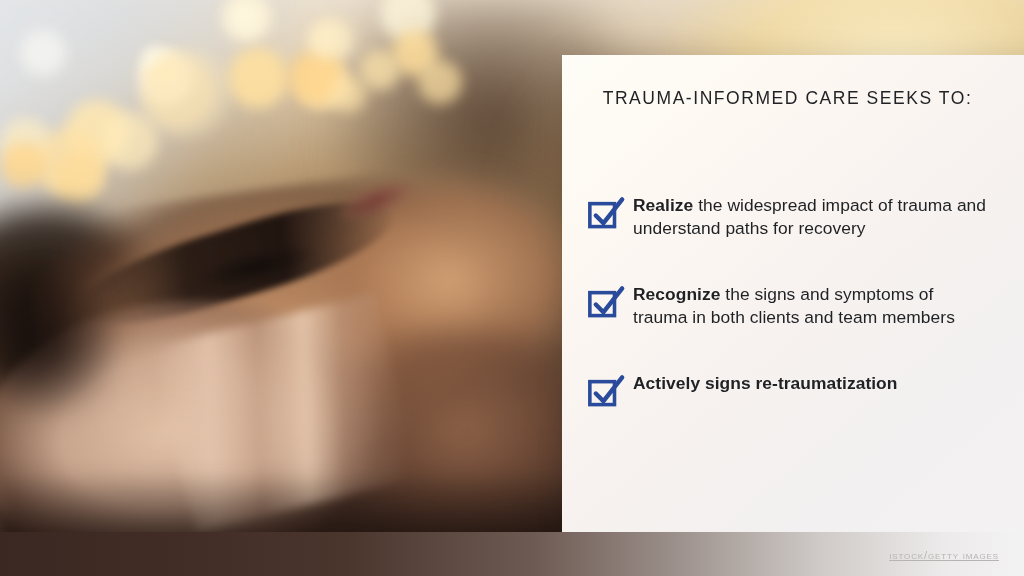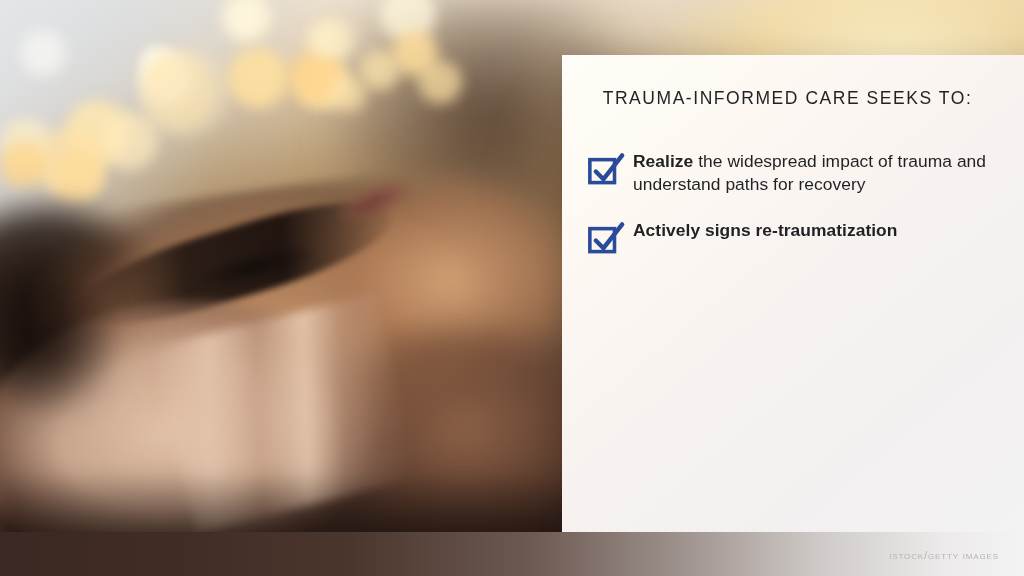--- a/index.html
+++ b/index.html
@@ -129,20 +129,21 @@
     white-space:nowrap;
   }
   #bullets {
     position:absolute; left:25px; top:95px;
     width:405px;
   }
   .bullet {
     display:flex;
     align-items:flex-start;
     margin-bottom:24px;
+    margin-top:44px;
   }
   .bullet:last-child { margin-bottom:0; }
   .cb-wrap {
     flex:0 0 auto;
     width:46px;
     padding-top:2px;
   }
   .cb {
     display:block;
     width:38px; height:34px;
@@ -166,20 +167,21 @@
       #6d5a52 52%, #9c908b 66%, #cfcac7 80%, #eceaea 92%, #f4f3f3 100%);
   }
   #credit {
     position:absolute; right:25px; top:549px;
     font-size:11.2px;
     letter-spacing:0.85px;
     color:#b6b3b2;
     font-variant:small-caps;
     text-transform:lowercase;
     white-space:nowrap;
+    text-decoration:underline;
   }
   #credit::first-letter { font-size:11.2px; }
 </style>
 </head>
 <body>
 
 <div id="slide">
 
   <div id="photo">
     <div class="coolleft"></div>
@@ -234,20 +236,29 @@
       <div class="bullet">
         <div class="cb-wrap">
           <svg class="cb" viewBox="0 0 44 40">
             <rect x="3" y="9" width="29" height="27" fill="none" stroke="#2a4b9b" stroke-width="4.2"></rect>
             <path d="M10 23 L19 32 L41 4" fill="none" stroke="#2a4b9b" stroke-width="5.2" stroke-linecap="round" stroke-linejoin="round"></path>
           </svg>
         </div>
         <div class="btext"><b>Realize</b><span> the widespread impact of trauma and understand paths for recovery</span></div>
       </div>
 
+      <div class="bullet">
+        <div class="cb-wrap">
+          <svg class="cb" viewBox="0 0 44 40">
+            <rect x="3" y="9" width="29" height="27" fill="none" stroke="#2a4b9b" stroke-width="4.2"></rect>
+            <path d="M10 23 L19 32 L41 4" fill="none" stroke="#2a4b9b" stroke-width="5.2" stroke-linecap="round" stroke-linejoin="round"></path>
+          </svg>
+        </div>
+        <div class="btext"><b>Recognize</b><span> the signs and symptoms of trauma in both clients and team members</span></div>
+      </div>
 
 
       <div class="bullet">
         <div class="cb-wrap">
           <svg class="cb" viewBox="0 0 44 40">
             <rect x="3" y="9" width="29" height="27" fill="none" stroke="#2a4b9b" stroke-width="4.2"></rect>
             <path d="M10 23 L19 32 L41 4" fill="none" stroke="#2a4b9b" stroke-width="5.2" stroke-linecap="round" stroke-linejoin="round"></path>
           </svg>
         </div>
         <div class="btext"><b>Actively signs re-traumatization</b><span></span></div>

